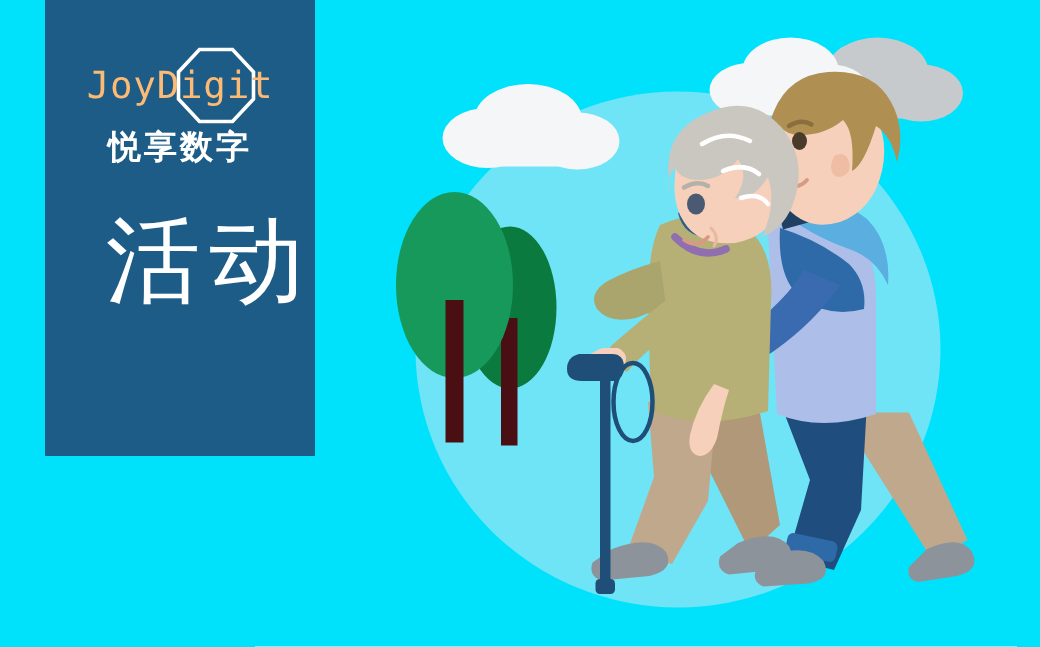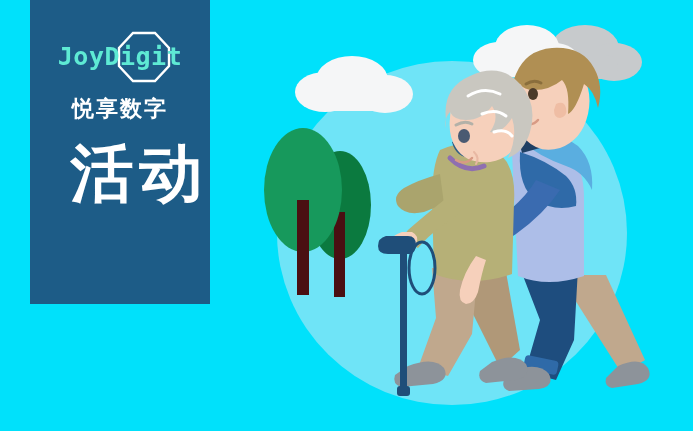--- a/index.html
+++ b/index.html
@@ -57,28 +57,28 @@
     height: 52px;
   }
   #logo-word {
     position: absolute;
     left: 0;
     top: 0;
     width: 180px;
     height: 54px;
     line-height: 54px;
     text-align: center;
-    color: #5eead4;
+    color: #fdba74;
     font-family: "DejaVu Sans Mono", "Liberation Mono", monospace;
     font-size: 25px;
-    font-weight: bold;
+    font-weight: normal;
     letter-spacing: 0.5px;
   }
   #brand-cn {
-    margin-top: 10px;
+    margin-top: 0;
     color: #ffffff;
     font-size: 22px;
     font-weight: bold;
     letter-spacing: 2px;
     line-height: 30px;
     font-family: "DejaVu Sans", "Liberation Sans", sans-serif;
   }
   #headline {
     position: absolute;
     left: 0;
@@ -88,21 +88,21 @@
   }
   .headline-line {
     color: #ffffff;
     font-family: "DejaVu Sans", "Liberation Sans", sans-serif;
     font-size: 63px;
     line-height: 74px;
     letter-spacing: 6px;
     text-indent: 6px;
     white-space: nowrap;
   }
-  .headline-line.light { font-weight: 700; padding-left: 33px; }
+  .headline-line.light { font-weight: 400; padding-left: 33px; }
   .headline-line.bold  { font-weight: 700; }
 </style>
 </head>
 <body>
 
 <div id="banner">
 
   <svg id="scene-svg" viewBox="0 0 693 431" xmlns="http://www.w3.org/2000/svg">
 
     <rect x="0" y="0" width="693" height="431" fill="#00e1fb"></rect>

